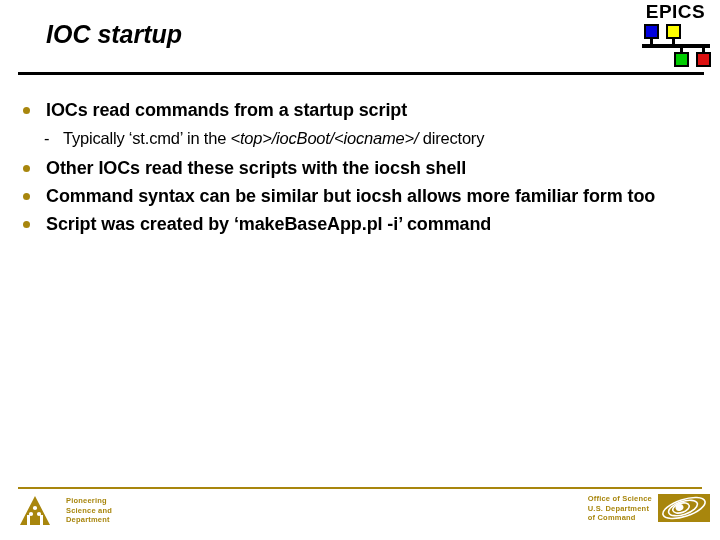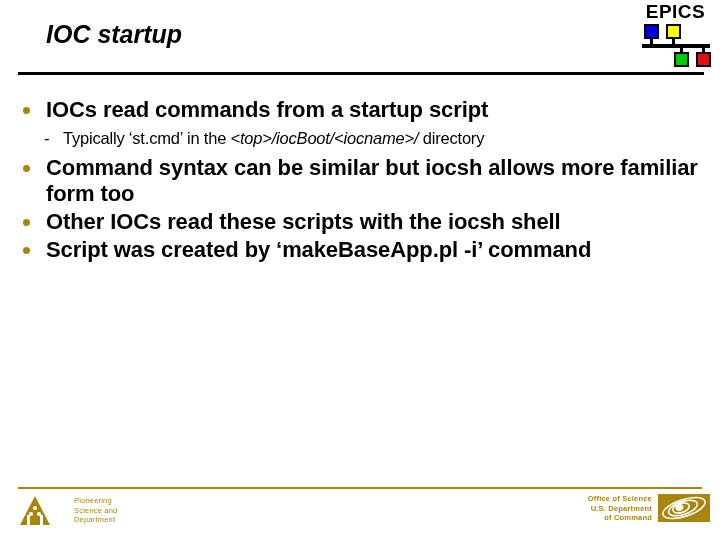--- a/index.html
+++ b/index.html
@@ -105,21 +105,21 @@
   .bullet-dot {
     position: absolute;
     left: 5px;
     top: 10px;
     width: 7px;
     height: 7px;
     border-radius: 50%;
     background: #a8860d;
   }
   .bullet-text {
-    font-size: 22px;
+    font-size: 18px;
     font-weight: bold;
     color: #000000;
     line-height: 26px;
     letter-spacing: -0.1px;
   }
   .sub-row {
     position: relative;
     padding-left: 45px;
     margin-top: 0px;
     margin-bottom: 4px;
@@ -160,41 +160,41 @@
     display: flex;
     align-items: flex-start;
   }
   .anl-mark {
     width: 34px;
     height: 34px;
     position: relative;
     flex: 0 0 auto;
   }
   .anl-text {
-    margin-left: 22px;
+    margin-left: 14px;
     font-size: 7.5px;
     line-height: 9.5px;
     color: #a8860d;
-    font-weight: normal;
+    font-weight: bold;
     letter-spacing: 0.2px;
     padding-top: 2px;
   }
   .footer-right {
     position: absolute;
     right: 10px;
     top: 494px;
     display: flex;
     align-items: center;
   }
   .doe-text {
     font-size: 7.5px;
     line-height: 9.5px;
     color: #a8860d;
     font-weight: bold;
-    text-align: right;
+    text-align: left;
     letter-spacing: 0.2px;
     margin-right: 6px;
   }
   .doe-mark {
     width: 52px;
     height: 28px;
     background: #a8860d;
     position: relative;
     overflow: hidden;
     flex: 0 0 auto;
@@ -228,26 +228,26 @@
     <div class="bullet-text">IOCs read commands from a startup script</div>
   </div>
   <div class="sub-row">
     <span class="sub-dash">-</span>
     <div class="sub-text"><span>Typically ‘st.cmd’ in the </span><span class="path">&lt;top&gt;/iocBoot/&lt;iocname&gt;/</span><span> directory</span></div>
   </div>
 
 
   <div class="bullet-row">
     <span class="bullet-dot"></span>
+    <div class="bullet-text">Other IOCs read these scripts with the iocsh shell</div>
+  </div>
+
+  <div class="bullet-row">
+    <span class="bullet-dot"></span>
     <div class="bullet-text">Command syntax can be similar but iocsh allows more familiar form too</div>
-  </div>
-
-  <div class="bullet-row">
-    <span class="bullet-dot"></span>
-    <div class="bullet-text">Other IOCs read these scripts with the iocsh shell</div>
   </div>
 
   <div class="bullet-row">
     <span class="bullet-dot"></span>
     <div class="bullet-text">Script was created by ‘makeBaseApp.pl -i’ command</div>
   </div>
 
 
 </div>
 

